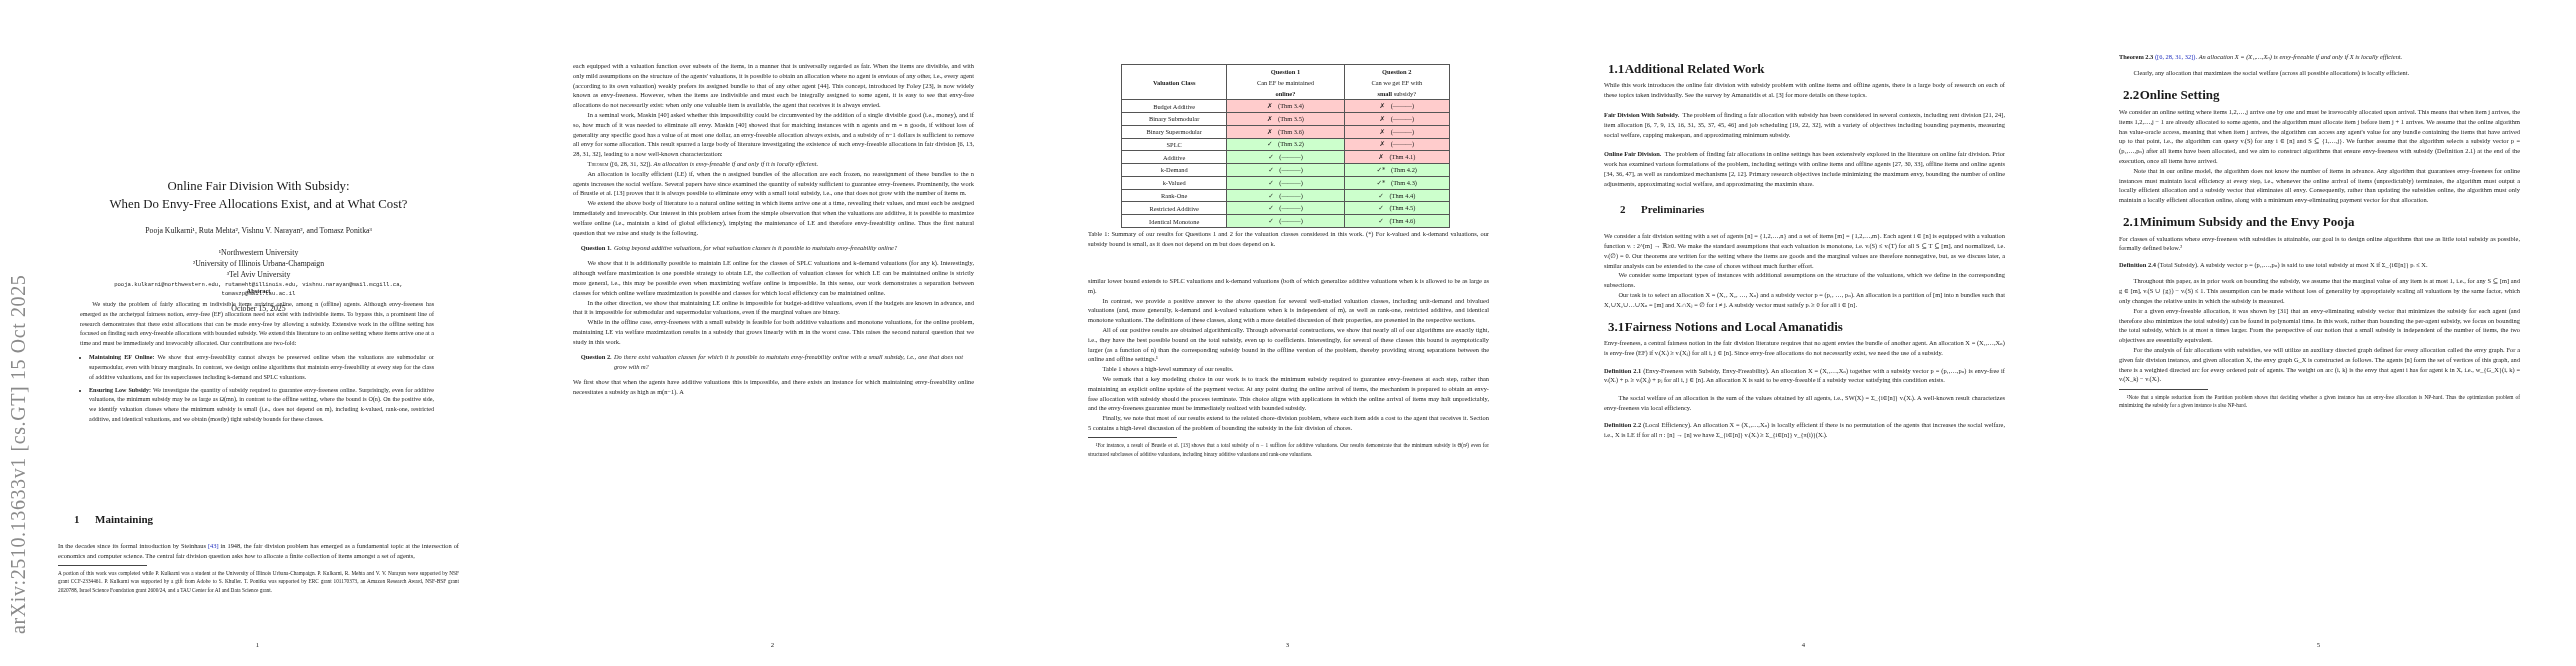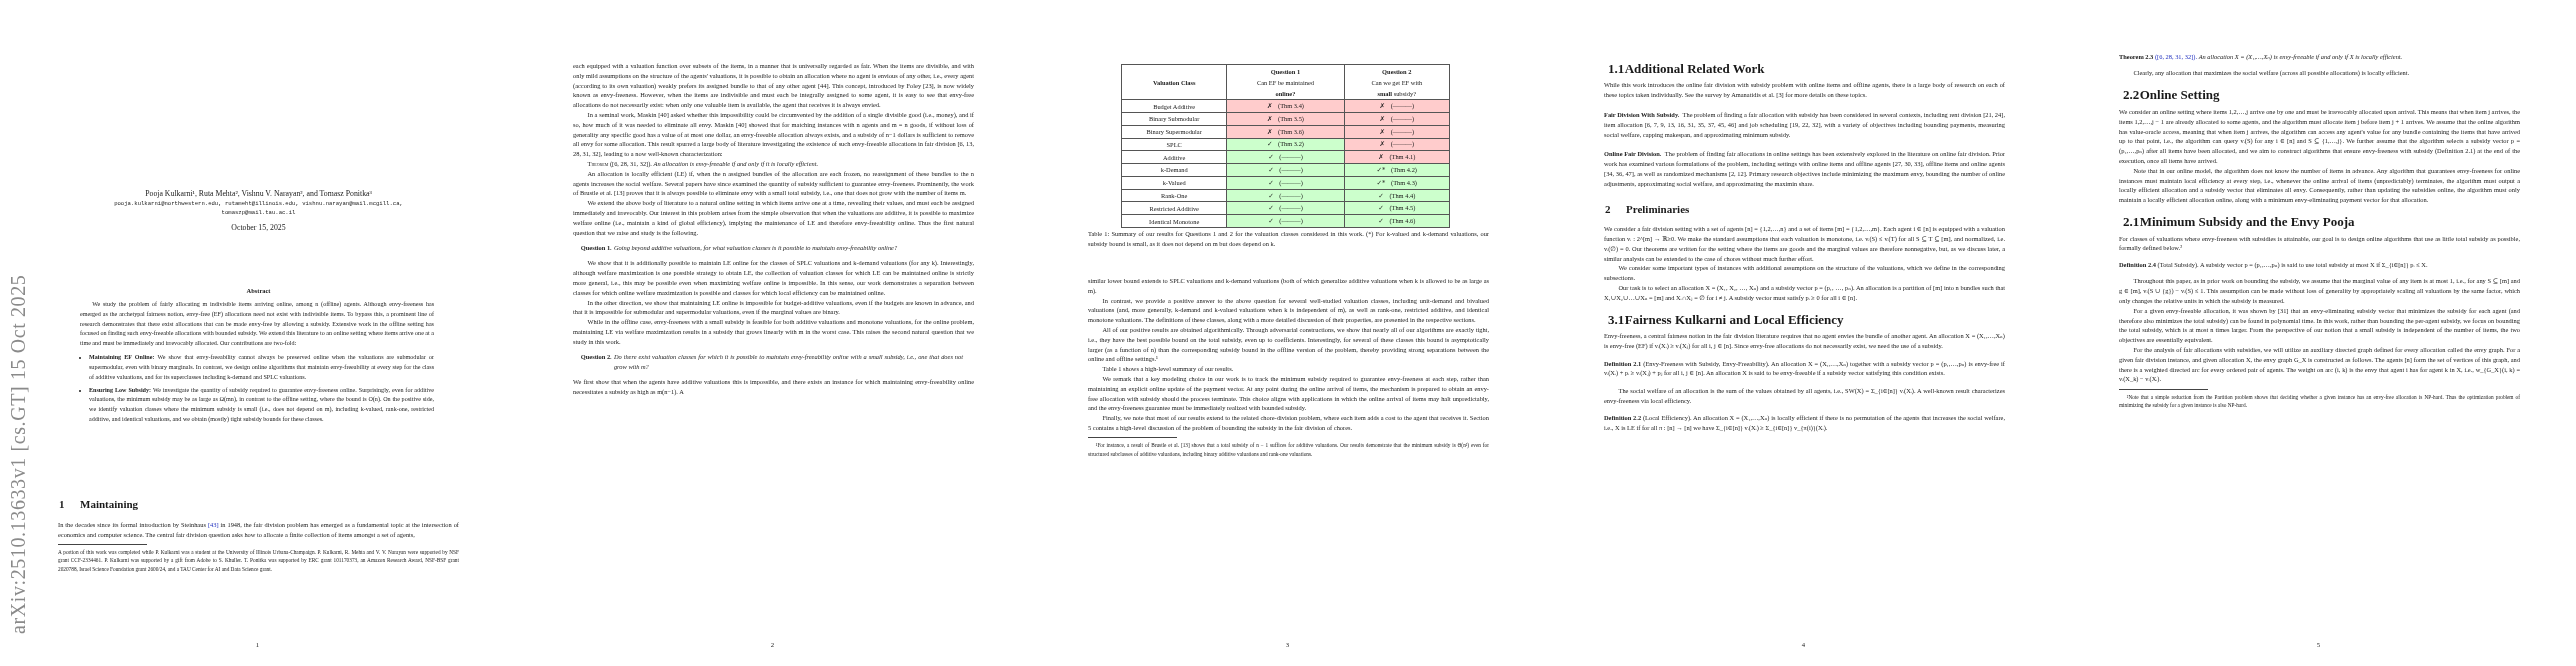--- a/index.html
+++ b/index.html
@@ -15,21 +15,21 @@
            font-family:"Liberation Serif",serif; font-size:20px; color:#8a8a8a; white-space:nowrap; letter-spacing:0.6px; }
   .title { text-align:center; font-size:12.8px; line-height:18.3px; }
   .authors { text-align:center; font-size:7.8px; margin-top:12.2px; }
   .affil { text-align:center; font-size:7.8px; line-height:11px; margin-top:11px; }
   .emails { text-align:center; font-family:"Liberation Mono","DejaVu Sans Mono",monospace; font-size:5.6px; line-height:9px; }
   .date { text-align:center; font-size:7.8px; }
   .abs-h { text-align:center; font-weight:bold; font-size:6.4px; }
   .abs { margin:0 25px 0 22px; font-size:6.1px; line-height:9.7px; text-align:justify; }
   .abs ul { margin:4.4px 0 0 0; padding-left:9px; }
   .abs li { margin-bottom:3.3px; }
-  h1 { font-size:11px; font-weight:bold; margin:1px; }
+  h1 { font-size:11px; font-weight:bold; margin:16px; }
   h2 { font-size:13px; font-weight:bold; margin:4px; }
   .h-num { display:inline-block; width:21px; }
   .h2-num { display:inline-block; width:16.7px; }
   .fn-rule { width:89px; border-top:0.6px solid #444; margin:4.4px 0 3.3px 0; }
   .fn { font-size:5.3px; line-height:8.3px; text-align:justify; }
   .question { margin:5.6px 11px 5.6px 7.8px; display:flex; }
   .question .ql { font-weight:bold; white-space:nowrap; margin-right:2.2px; }
   .question .qt { font-style:italic; }
   .para-head { font-weight:bold; }
   .def-head { font-weight:bold; }
@@ -41,21 +41,30 @@
   .mark { font-family:"DejaVu Sans",sans-serif; font-size:6.7px; margin-right:5.6px; }
   .caption { position:absolute; left:58px; top:229px; width:401px; font-size:6.4px; line-height:9.8px; text-align:justify; }
 </style>
 </head>
 <body>
 
 <div class="page" style="left:0">
   <div class="arxiv">arXiv:2510.13633v1  [cs.GT]  15 Oct 2025</div>
 
   <div class="col" style="top:177px;">
+    <div class="title">
+      <div>Online Fair Division With Subsidy:</div>
+      <div>When Do Envy-Free Allocations Exist, and at What Cost?</div>
+    </div>
     <div class="authors">Pooja Kulkarni¹, Ruta Mehta², Vishnu V. Narayan², and Tomasz Ponitka³</div>
+    <div class="affil">
+      <div>¹Northwestern University</div>
+      <div>²University of Illinois Urbana-Champaign</div>
+      <div>³Tel Aviv University</div>
+    </div>
     <div class="emails">
       <div>pooja.kulkarni@northwestern.edu, rutameht@illinois.edu, vishnu.narayan@mail.mcgill.ca,</div>
       <div>tomaszp@mail.tau.ac.il</div>
     </div>
     <div class="date" style="margin-top:6px;">October 15, 2025</div>
   </div>
 
   <div class="col" style="top:286px;">
     <div class="abs-h">Abstract</div>
     <div class="abs" style="margin-top:4.4px;">
@@ -180,21 +189,21 @@
 <div class="page" style="left:1546px">
   <div class="col" style="top:60px;">
     <h2><span class="h2-num">1.1</span><span>Additional Related Work</span></h2>
     <p style="margin-top:6.7px;">While this work introduces the online fair division with subsidy problem with online items and offline agents, there is a large body of research on each of these topics taken individually. See the survey by Amanatidis et al. [3] for more details on these topics.</p>
     <p style="margin-top:10px;"><span class="para-head">Fair Division With Subsidy.</span>&nbsp;&nbsp;<span>The problem of finding a fair allocation with subsidy has been considered in several contexts, including rent division [21, 24], item allocation [6, 7, 9, 13, 16, 31, 35, 37, 45, 46] and job scheduling [19, 22, 32], with a variety of objectives including bounding payments, measuring social welfare, capping makespan, and approximating minimum subsidy.</span></p>
     <p style="margin-top:10px;"><span class="para-head">Online Fair Division.</span>&nbsp;&nbsp;<span>The problem of finding fair allocations in online settings has been extensively explored in the literature on online fair division. Prior work has examined various formulations of the problem, including settings with online items and offline agents [27, 30, 33], offline items and online agents [34, 36, 47], as well as randomized mechanisms [2, 12]. Primary research objectives include minimizing the maximum envy, bounding the number of online adjustments, approximating social welfare, and approximating the maximin share.</span></p>
     <h1 style="margin-top:16.7px;"><span class="h-num">2</span><span>Preliminaries</span></h1>
     <p style="margin-top:9px;">We consider a fair division setting with a set of agents [n] = {1,2,…,n} and a set of items [m] = {1,2,…,m}. Each agent i ∈ [n] is equipped with a valuation function vᵢ : 2^[m] → ℝ≥0. We make the standard assumptions that each valuation is monotone, i.e. vᵢ(S) ≤ vᵢ(T) for all S ⊆ T ⊆ [m], and normalized, i.e. vᵢ(∅) = 0. Our theorems are written for the setting where the items are goods and the marginal values are therefore nonnegative, but, as we discuss later, a similar analysis can be extended to the case of chores without much further effort.</p>
     <p class="ind">We consider some important types of instances with additional assumptions on the structure of the valuations, which we define in the corresponding subsections.</p>
     <p class="ind">Our task is to select an allocation X = (X₁, X₂, …, Xₙ) and a subsidy vector p = (p₁, …, pₙ). An allocation is a partition of [m] into n bundles such that X₁∪X₂∪…∪Xₙ = [m] and Xᵢ∩Xⱼ = ∅ for i ≠ j. A subsidy vector must satisfy pᵢ ≥ 0 for all i ∈ [n].</p>
-    <h2 style="margin-top:12.2px;"><span class="h2-num">3.1</span><span>Fairness Kulkarni and Local Efficiency</span></h2>
+    <h2 style="margin-top:12.2px;"><span class="h2-num">3.1</span><span>Fairness Notions and Local Amanatidis</span></h2>
     <p style="margin-top:6.7px;">Envy-freeness, a central fairness notion in the fair division literature requires that no agent envies the bundle of another agent. An allocation X = (X₁,…,Xₙ) is envy-free (EF) if vᵢ(Xᵢ) ≥ vᵢ(Xⱼ) for all i, j ∈ [n]. Since envy-free allocations do not necessarily exist, we need the use of a subsidy.</p>
     <p style="margin-top:7.8px;"><span class="def-head">Definition 2.1</span> <span>(Envy-Freeness with Subsidy, Envy-Freeability).</span> <span>An allocation X = (X₁,…,Xₙ) together with a subsidy vector p = (p₁,…,pₙ) is envy-free if vᵢ(Xᵢ) + pᵢ ≥ vᵢ(Xⱼ) + pⱼ for all i, j ∈ [n]. An allocation X is said to be envy-freeable if a subsidy vector satisfying this condition exists.</span></p>
     <p class="ind" style="margin-top:7.8px;">The social welfare of an allocation is the sum of the values obtained by all agents, i.e., SW(X) = Σ_{i∈[n]} vᵢ(Xᵢ). A well-known result characterizes envy-freeness via local efficiency.</p>
     <p style="margin-top:7.8px;"><span class="def-head">Definition 2.2</span> <span>(Local Efficiency).</span> <span>An allocation X = (X₁,…,Xₙ) is locally efficient if there is no permutation of the agents that increases the social welfare, i.e., X is LE if for all π : [n] → [n] we have Σ_{i∈[n]} vᵢ(Xᵢ) ≥ Σ_{i∈[n]} v_{π(i)}(Xᵢ).</span></p>
   </div>
   <div class="pnum">4</div>
 </div>
 
 <div class="page" style="left:2061px">
   <div class="col" style="top:52px;">

